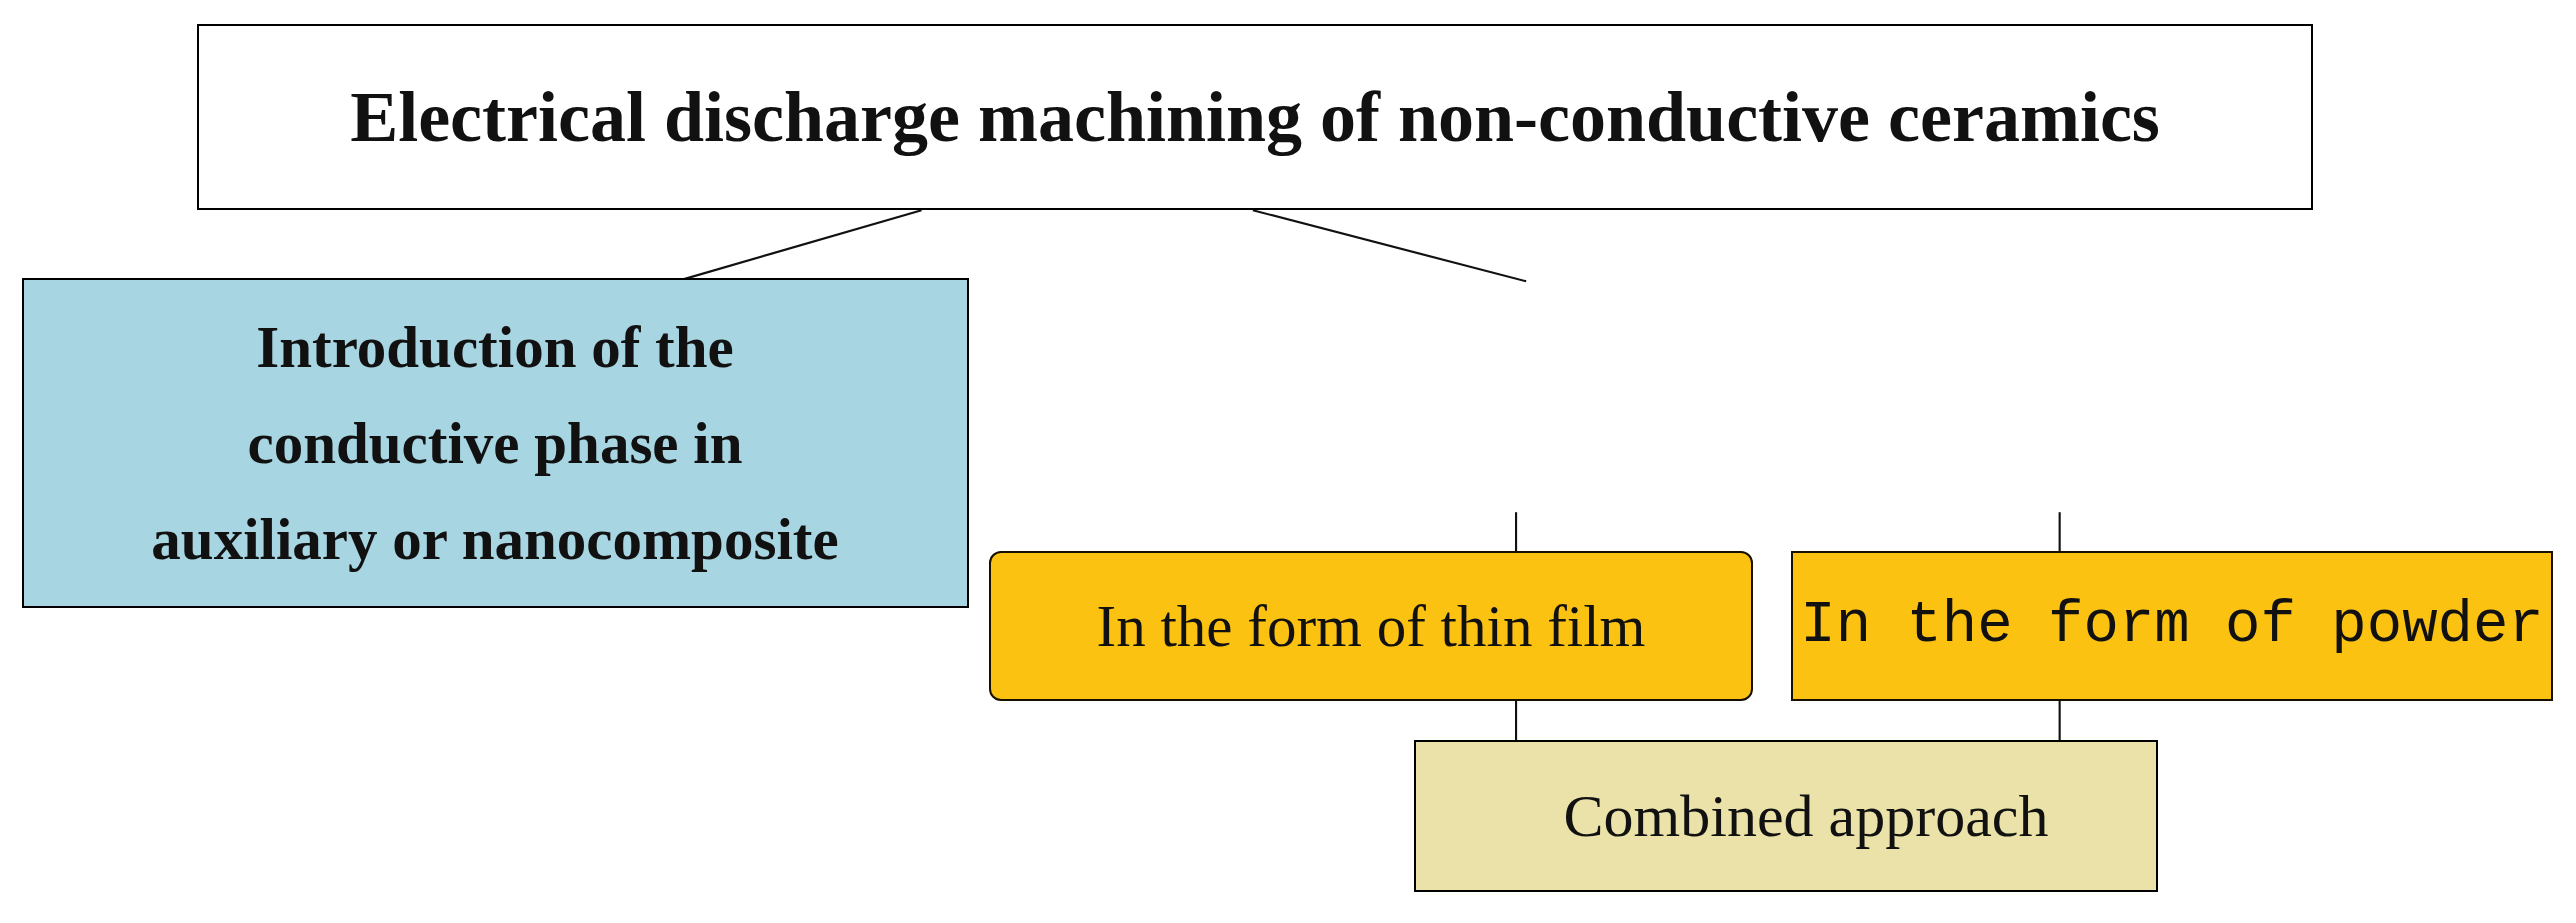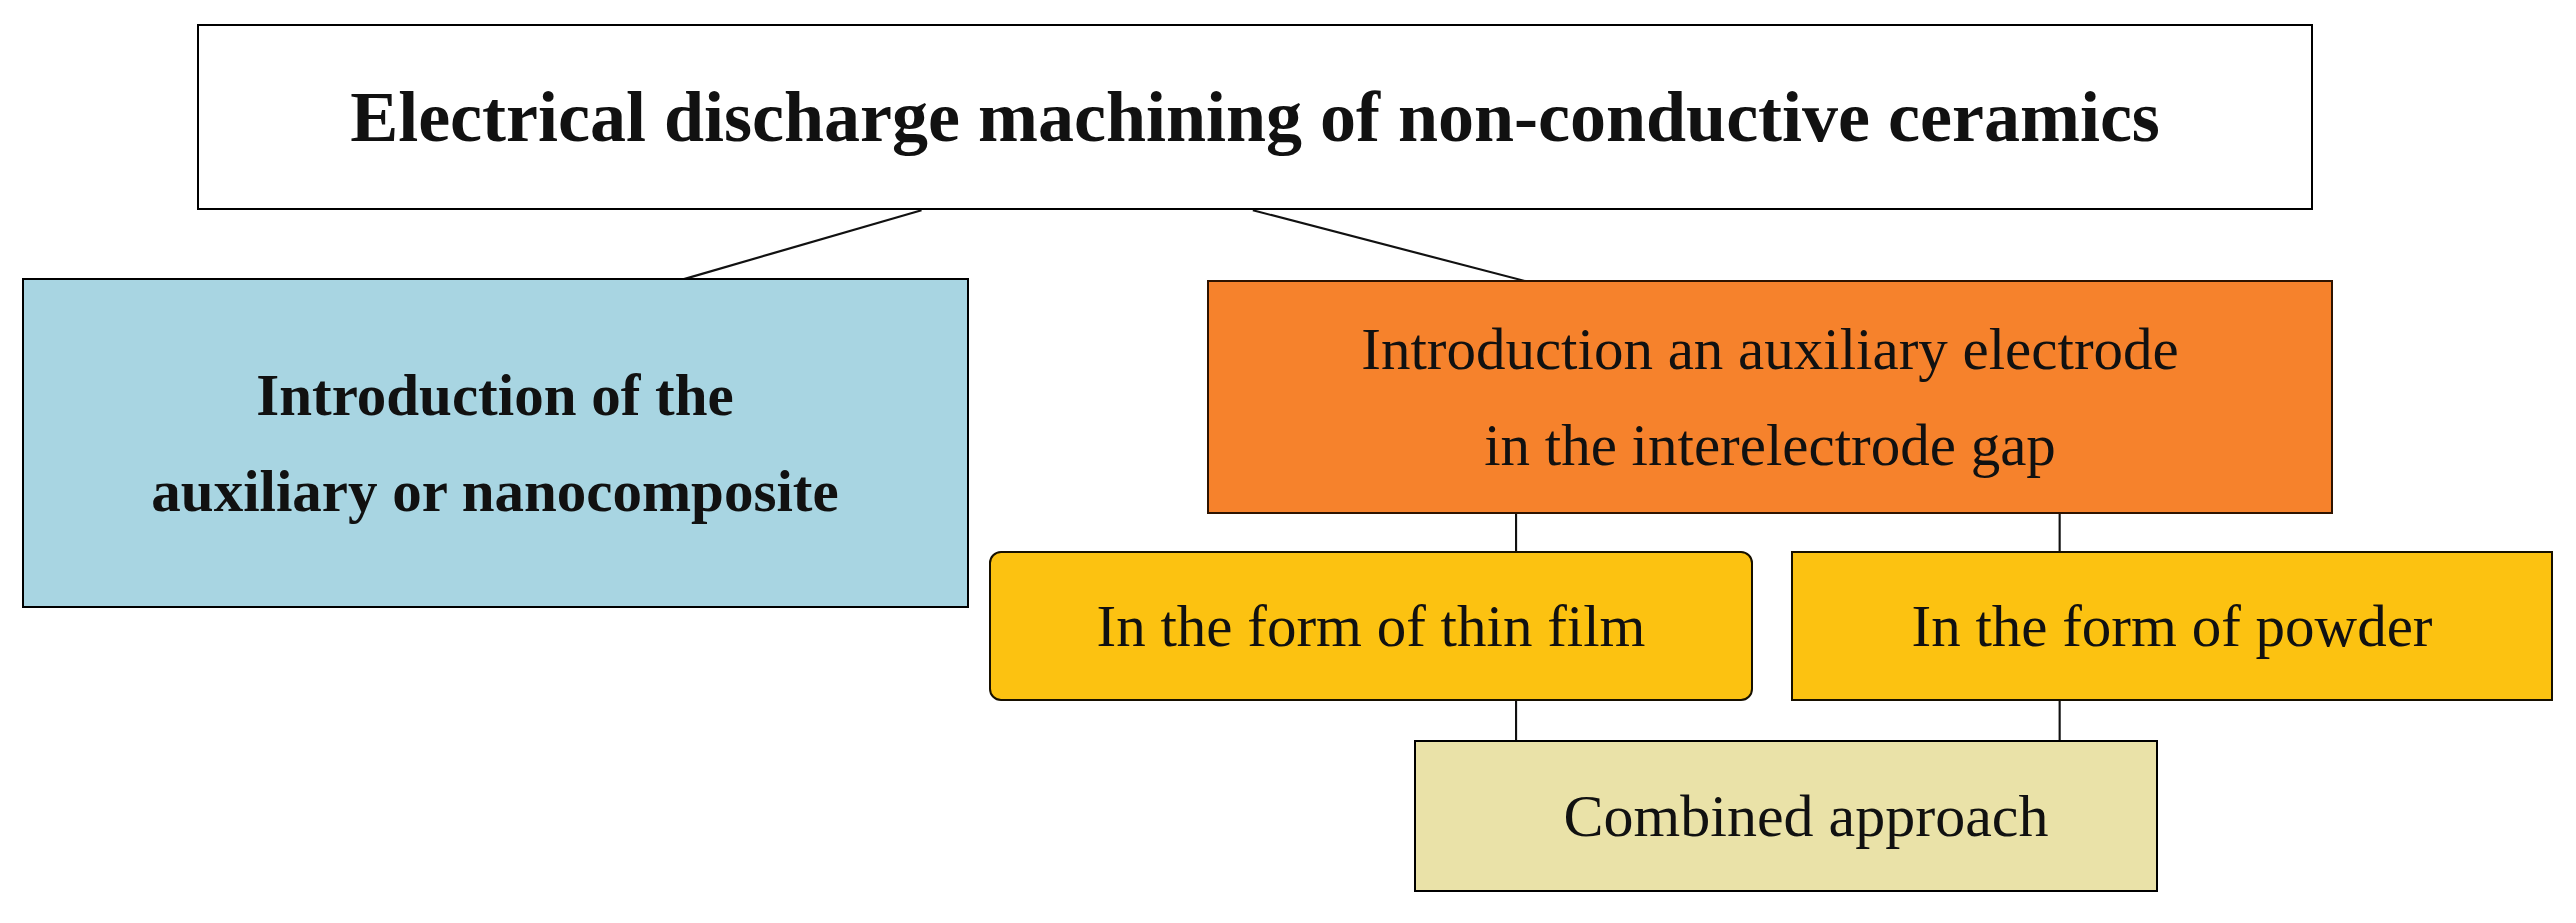--- a/index.html
+++ b/index.html
@@ -62,20 +62,21 @@
     font-size: 59px;
     line-height: 72px;
     border-radius: 12px;
   }
   .yellow-box-2 {
     left: 1791px; top: 551px;
     width: 762px; height: 150px;
     border-color: #171000;
     font-size: 59px;
     line-height: 72px;
+    font-family: Liberation Mono, monospace;
   }
   .beige-box {
     left: 1414px; top: 740px;
     width: 744px; height: 152px;
     font-size: 60px;
     line-height: 72px;
     padding-left: 40px;
   }
 </style>
 </head>
@@ -91,27 +92,24 @@
     <line x1="2114" y1="975" x2="2114" y2="1036" stroke="#111111" stroke-width="3"></line>
     <line x1="2872" y1="975" x2="2872" y2="1036" stroke="#111111" stroke-width="3"></line>
   </svg>
 
   <div class="node title-box">
     <span class="line">Electrical discharge machining of non-conductive ceramics</span>
   </div>
 
   <div class="node blue-box" style="background-color: rgb(168, 213, 226); font-weight: bold;">
     <span class="line">Introduction of the</span>
+    <span class="line">conductive phase in</span>
     <span class="line">auxiliary or nanocomposite</span>
   </div>
 
-  <div class="node orange-box" style="background-color: rgb(246, 130, 44);">
-    <span class="line">Introduction an auxiliary electrode</span>
-    <span class="line">in the interelectrode gap</span>
-  </div>
 
   <div class="node yellow-box-1" style="background-color: rgb(252, 194, 17);">
     <span class="line">In the form of thin film</span>
   </div>
 
   <div class="node yellow-box-2" style="background-color: rgb(252, 194, 17);">
     <span class="line">In the form of powder</span>
   </div>
 
   <div class="node beige-box" style="background-color: rgb(234, 226, 168);">

